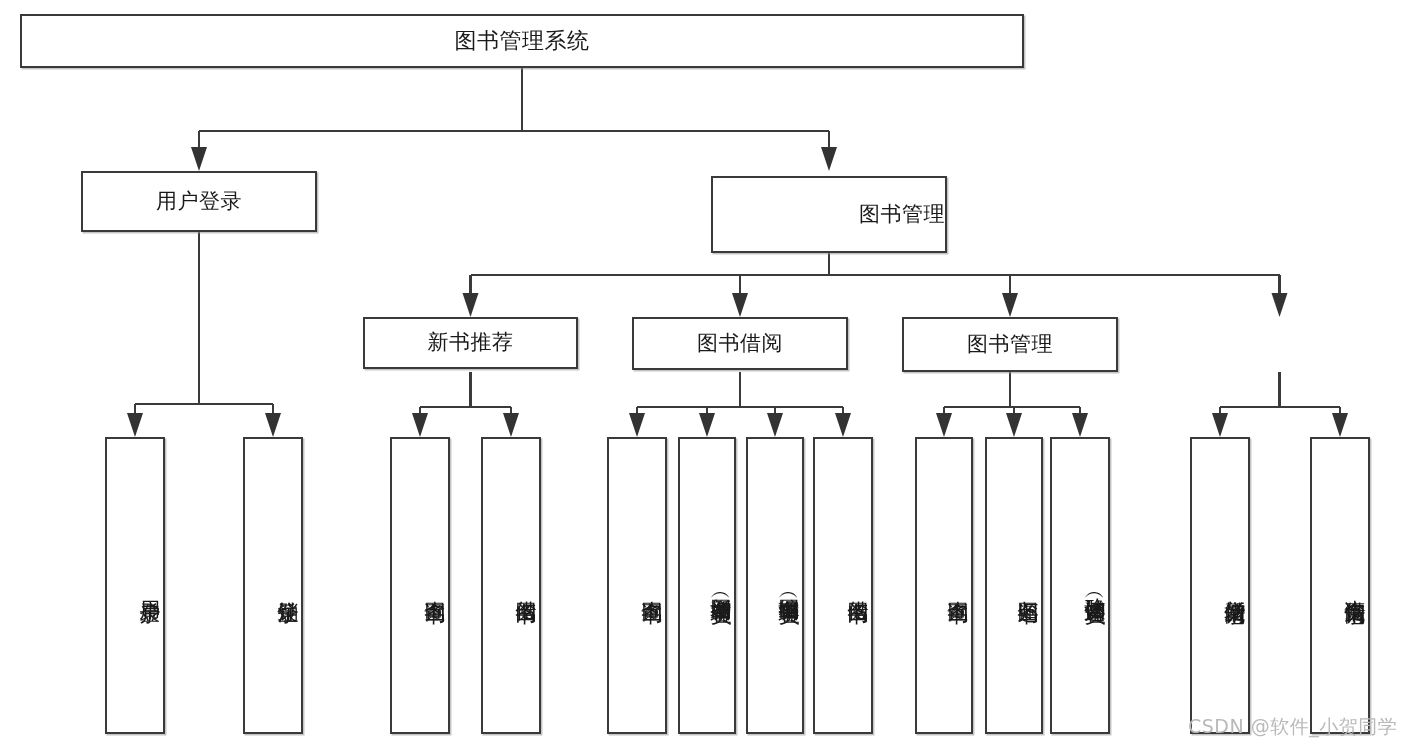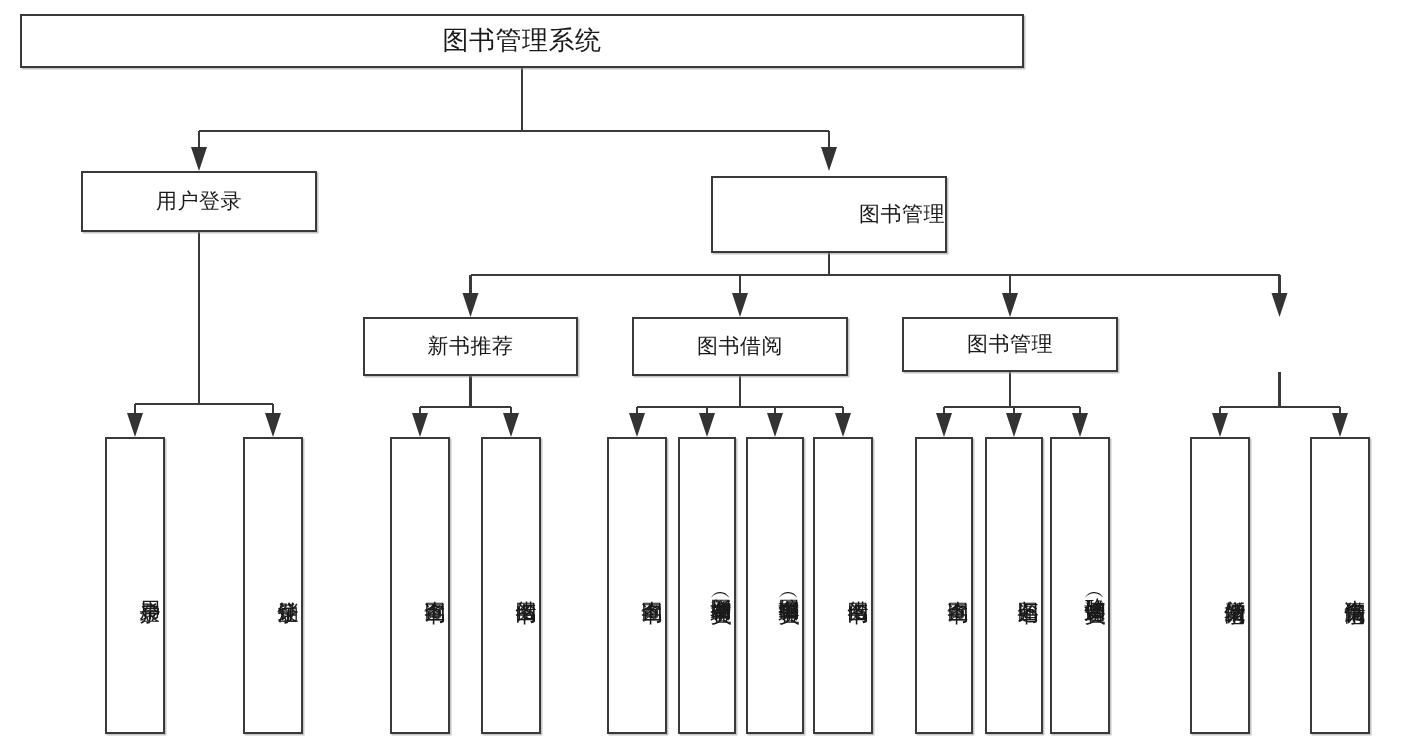--- a/index.html
+++ b/index.html
@@ -53,21 +53,21 @@
     align-items: flex-start;
     justify-content: center;
   }
   .node.vert .vlabel {
     writing-mode: vertical-rl;
     text-orientation: upright;
     white-space: nowrap;
     display: block;
   }
   .node.root {
-    font-size: 26px;
+    font-size: 22px;
   }
   #watermark {
     position: absolute;
     color: #b9b9b9;
     font-size: 19px;
     letter-spacing: 0.5px;
     white-space: nowrap;
     user-select: none;
   }
 </style>
@@ -135,24 +135,24 @@
       <span>图书管理系统</span>
     </div>
 
   <div class="node horiz" style="left: 81px; top: 171px; width: 236px; height: 61px;">
       <span>用户登录</span>
     </div>
   <div class="node horiz" style="left: 711px; top: 176px; width: 236px; height: 77px; justify-content: flex-end;">
       <span>图书管理</span>
     </div>
 
-  <div class="node horiz" style="left: 363px; top: 317px; width: 215px; height: 59px;">
+  <div class="node horiz" style="left: 363px; top: 317px; width: 215px; height: 52px;">
       <span>新书推荐</span>
     </div>
-  <div class="node horiz" style="left: 632px; top: 317px; width: 216px; height: 59px; text-align: center;">
+  <div class="node horiz" style="left: 632px; top: 317px; width: 216px; height: 53px; text-align: center;">
       <span>图书借阅</span>
     </div>
   <div class="node horiz" style="left: 902px; top: 317px; width: 216px; height: 55px;">
       <span>图书管理</span>
     </div>
 
   <div class="node vert" style="left: 105px; top: 437px; width: 60px; height: 297px;">
       <span class="vlabel">用户登录</span>
     </div>
   <div class="node vert" style="left: 243px; top: 437px; width: 60px; height: 297px;">
@@ -189,14 +189,15 @@
       <span class="vlabel">确认归还（管理员）</span>
     </div>
 
   <div class="node vert" style="left: 1190px; top: 437px; width: 60px; height: 297px;">
       <span class="vlabel">新增借阅记录</span>
     </div>
   <div class="node vert" style="left: 1310px; top: 437px; width: 60px; height: 297px;">
       <span class="vlabel">查询借阅记录</span>
     </div>
 
+  <div id="watermark" style="left: 1188px; top: 714px;">CSDN @软件_小贺同学</div>
 
 </div>
 
 </body></html>

